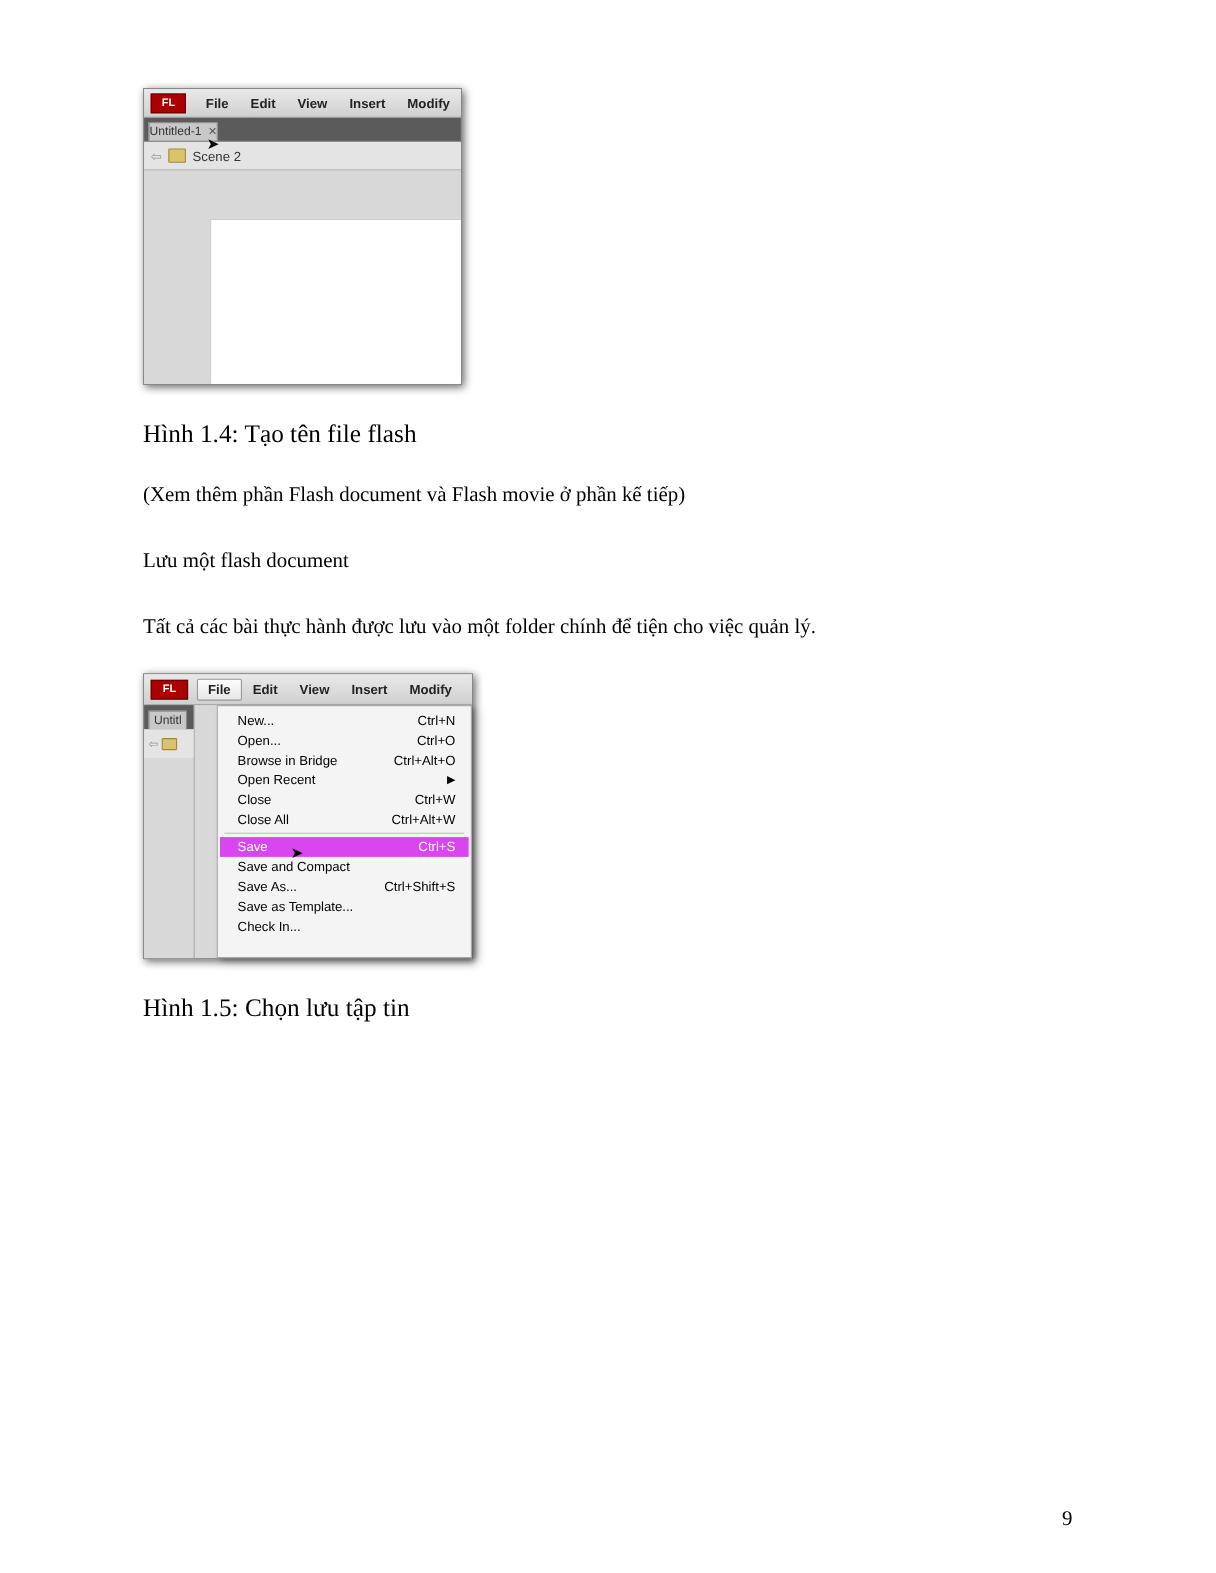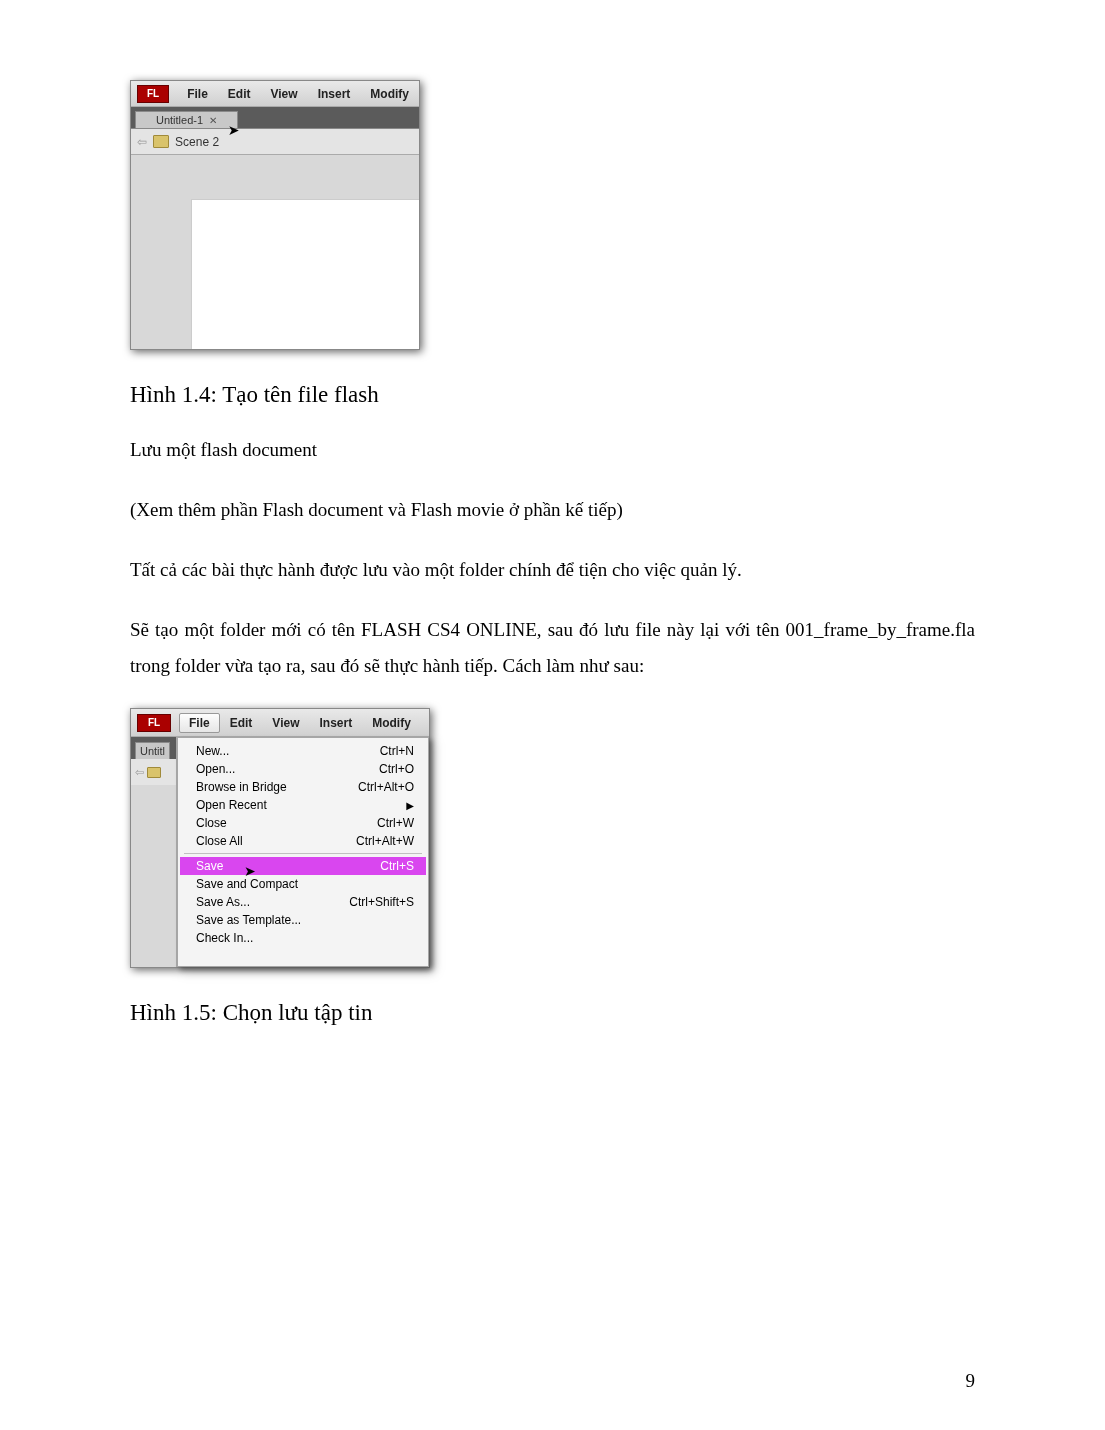--- a/index.html
+++ b/index.html
@@ -71,21 +71,21 @@
     background: #5b5b5b;
     display: flex;
     align-items: flex-end;
     padding-left: 4px;
     border-bottom: 1px solid #888;
   }
   .tab {
     background: #c8c8c8;
     border: 1px solid #8a8a8a;
     border-bottom: none;
-    padding: 2px 20px;
+    padding: 2px 0;
     font-family: Tahoma, Arial, sans-serif;
     font-size: 11px;
     color: #333;
     display: flex;
     align-items: center;
     gap: 6px;
     position: relative;
   }
   .tab .close-x {
     font-size: 10px;
@@ -154,20 +154,21 @@
     align-items: center;
     padding-left: 6px;
     font-family: Tahoma, Arial, sans-serif;
     font-size: 12px;
     color: #222;
     gap: 0;
   }
   .ss2-body {
     display: flex;
     height: calc(100% - 28px);
+    gap: 20px;
   }
   .ss2-left {
     width: 46px;
     background: #d8d8d8;
     border-right: 1px solid #aaa;
     font-family: Tahoma, Arial, sans-serif;
     font-size: 11px;
     color: #333;
   }
   .ss2-tabbar {
@@ -285,24 +286,23 @@
       <span class="scene-icon"></span>
       <span>Scene 2</span>
     </div>
     <div class="ss1-canvas-outer">
       <div class="ss1-canvas-inner"></div>
     </div>
   </div>
 
   <div class="caption">Hình 1.4: Tạo tên file flash</div>
 
+  <p class="para">(Xem thêm phần Flash document và Flash movie ở phần kế tiếp)</p>
   <p class="para">Lưu một flash document</p>
-  <p class="para">(Xem thêm phần Flash document và Flash movie ở phần kế tiếp)</p>
   <p class="para">Tất cả các bài thực hành được lưu vào một folder chính để tiện cho việc quản lý.</p>
-  <p class="para">Sẽ tạo một folder mới có tên FLASH CS4 ONLINE, sau đó lưu file này lại với tên 001_frame_by_frame.fla trong folder vừa tạo ra, sau đó sẽ thực hành tiếp. Cách làm như sau:</p>
 
   
   <div class="screenshot ss2 drop-shadow">
     <div class="ss2-menubar">
       <div class="fl-logo">FL</div>
       <div class="menubar-item sel">File</div>
       <div class="menubar-item">Edit</div>
       <div class="menubar-item">View</div>
       <div class="menubar-item">Insert</div>
       <div class="menubar-item">Modify</div>

